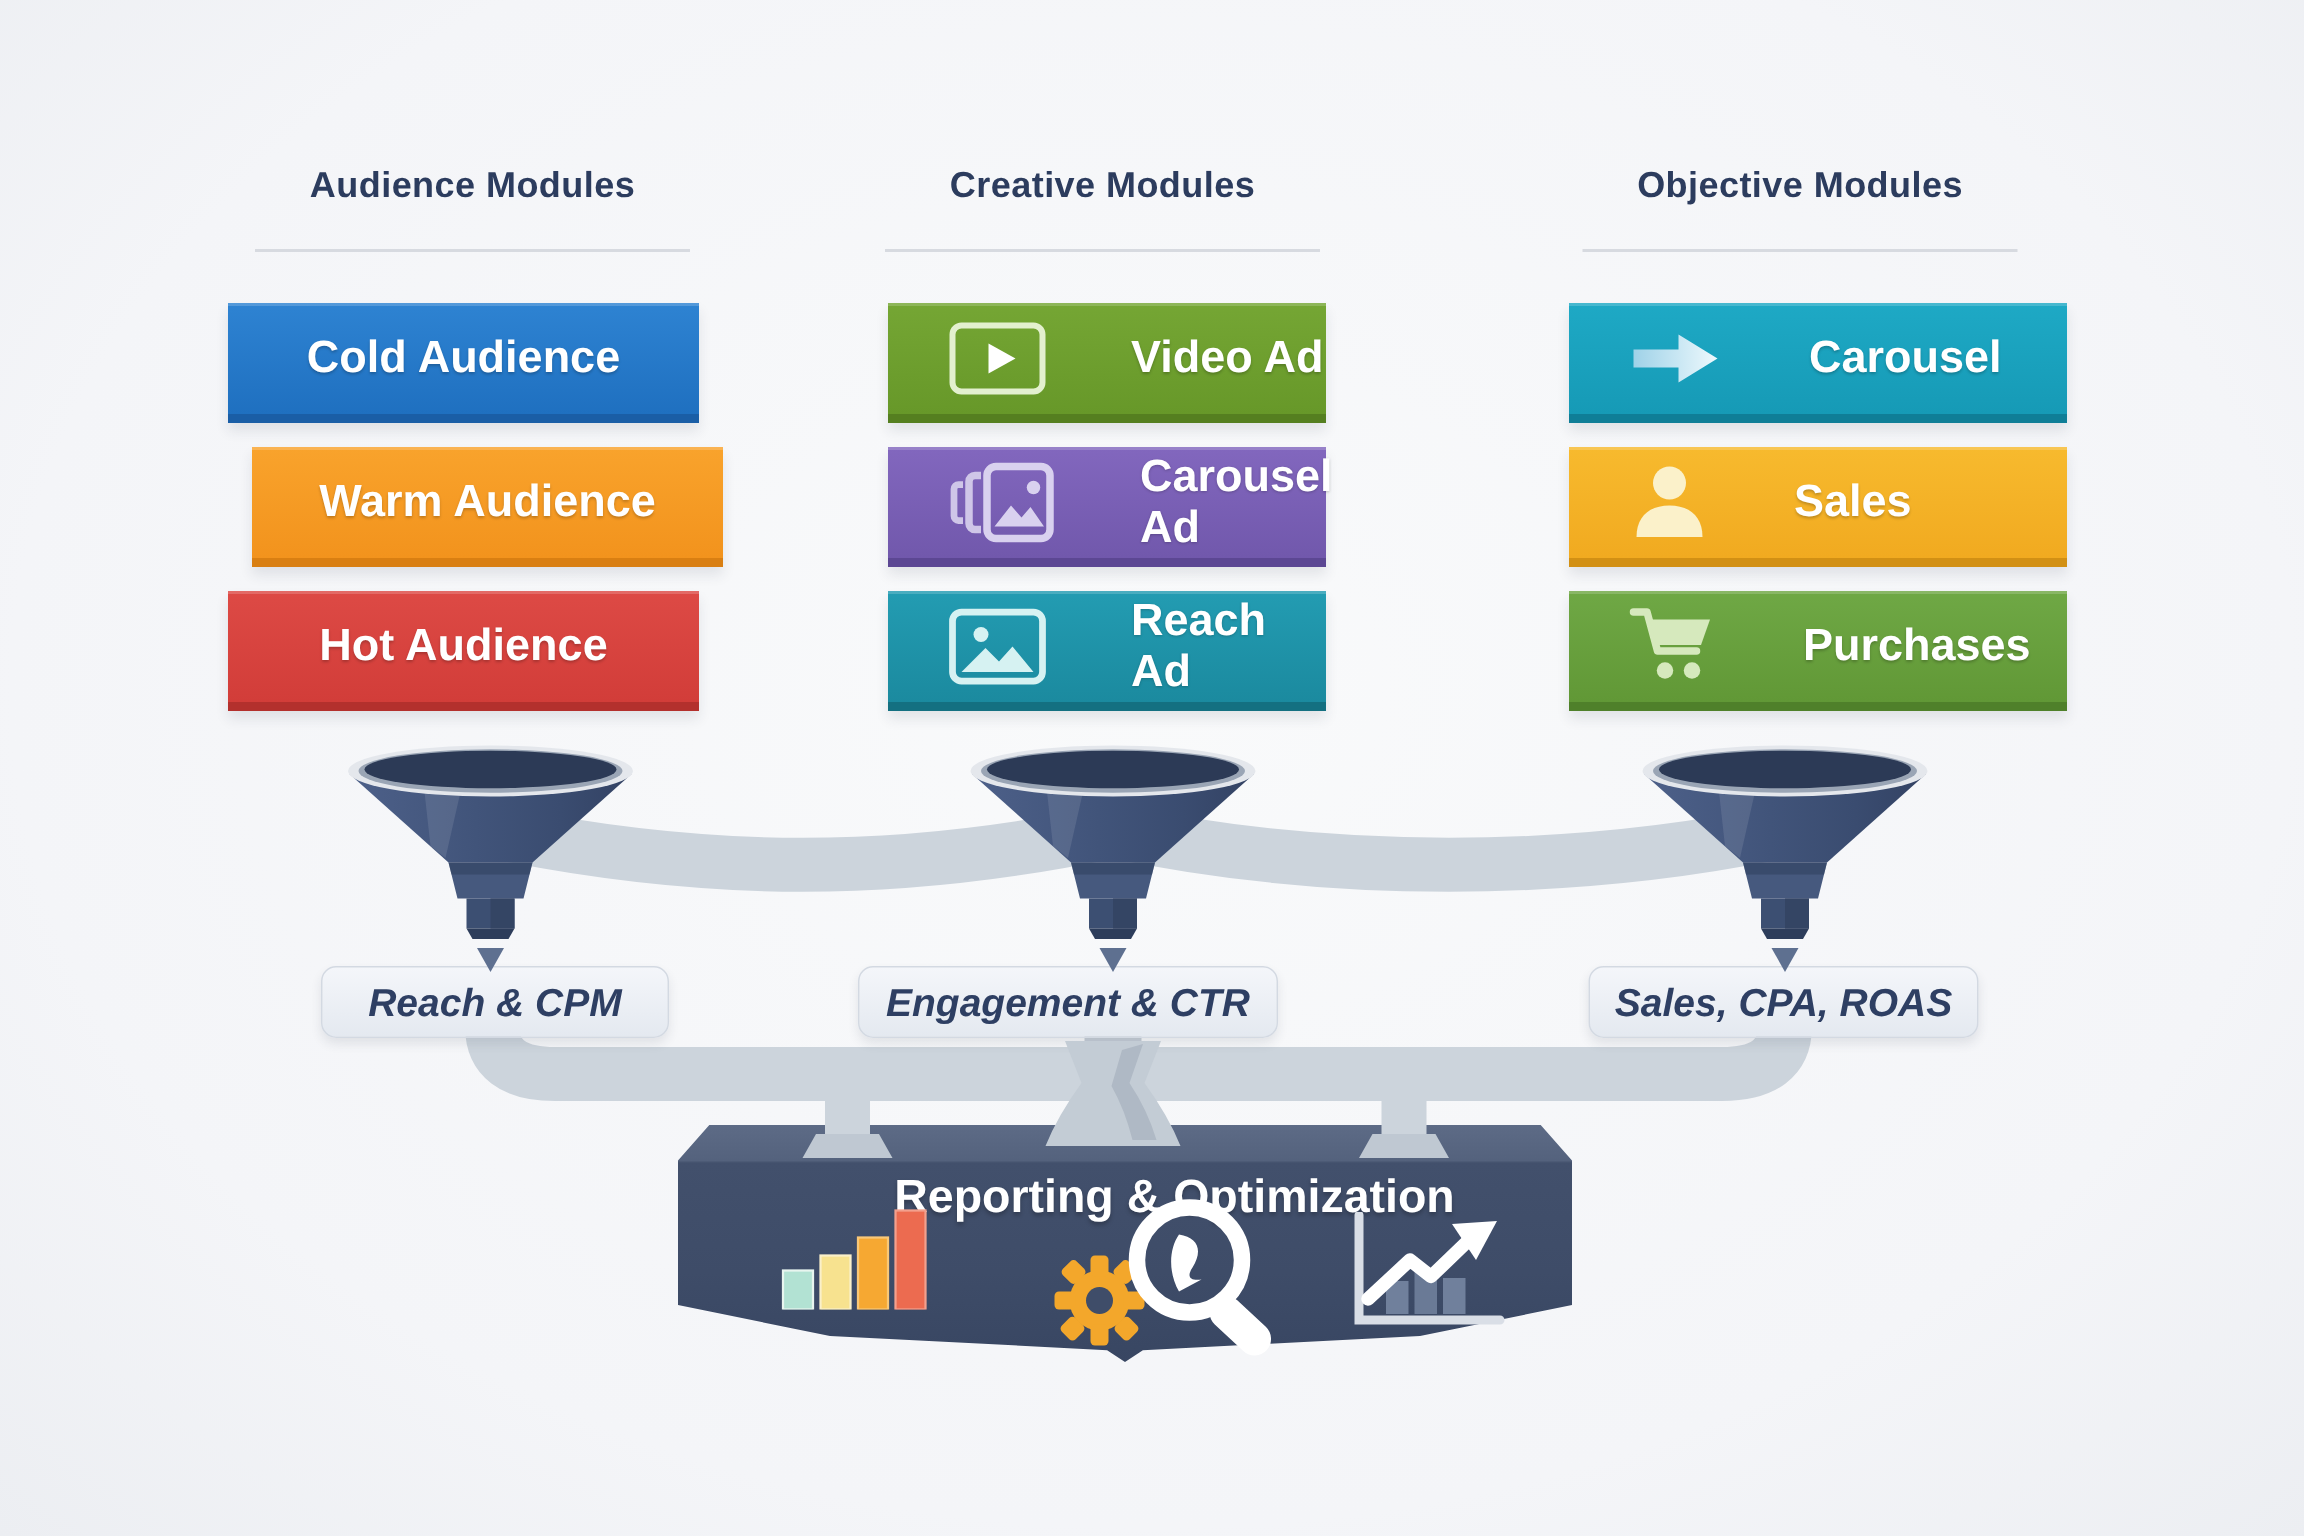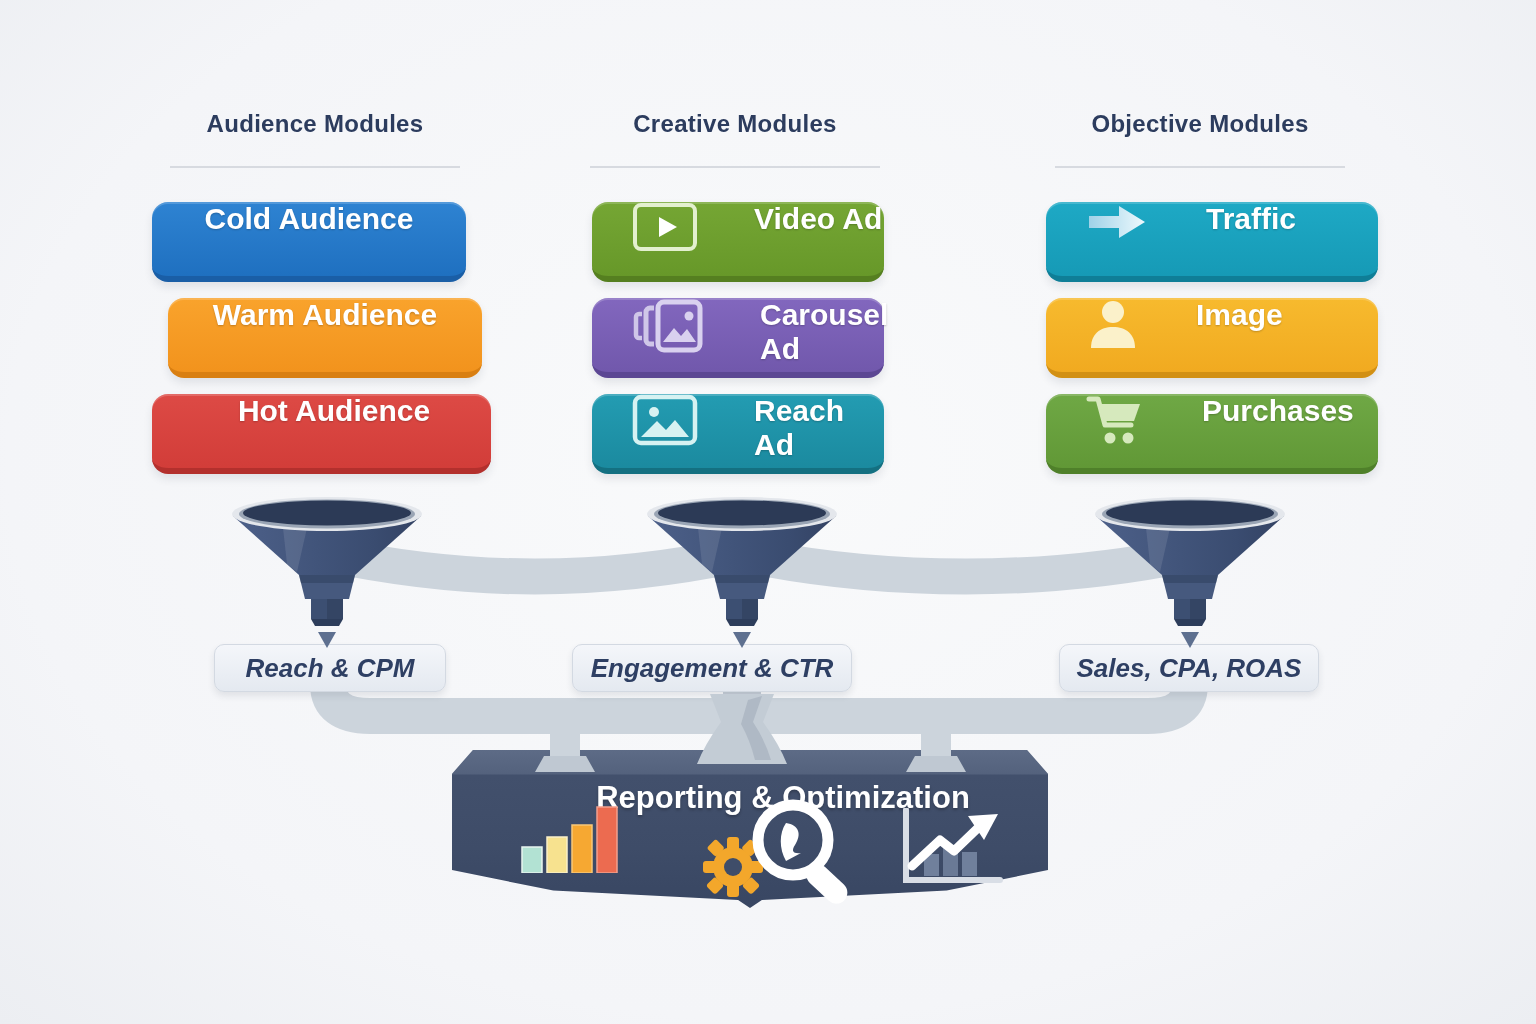--- a/index.html
+++ b/index.html
@@ -7,29 +7,29 @@
   .canvas{position:relative;width:1536px;height:1024px;background:#f6f7f9;overflow:hidden;
           background-image:radial-gradient(ellipse at 50% 45%, #f9fafb 0%, #f4f5f8 70%, #eceef2 100%);}
   .abs{position:absolute;}
 
   
   .col-header{position:absolute;top:110px;height:60px;text-align:center;
               font-size:24px;font-weight:700;color:#2c3c5e;letter-spacing:.3px;}
   .col-underline{position:absolute;top:166px;height:2px;background:#d7dae0;}
 
   
-  .mod-box{position:absolute;height:74px;border-radius:16px;display:flex;align-items:flex-start;
+  .mod-box{position:absolute;height:74px;border-radius:0;display:flex;align-items:center;
            box-shadow:0 5px 8px rgba(40,50,70,.10), inset 0 2px 0 rgba(255,255,255,.18);}
   .mod-box .lbl{font-size:30px;font-weight:700;color:#ffffff;text-shadow:0 1px 2px rgba(0,0,0,.22);}
   .mod-box.centered{justify-content:center;}
   .mod-box .ic{margin-left:40px;display:flex;align-items:center;}
   .mod-box .ic + .lbl{margin-left:56px;}
   .c-blue  {background:linear-gradient(180deg,#2e83d2,#1f70c0);border-bottom:6px solid #1a5ea6;}
   .c-orange{background:linear-gradient(180deg,#f9a32c,#f2931d);border-bottom:6px solid #d97f12;}
-  .c-red   {background:linear-gradient(180deg,#dd4a45,#d23d39);border-bottom:6px solid #b3302d;padding-left:25px;}
+  .c-red   {background:linear-gradient(180deg,#dd4a45,#d23d39);border-bottom:6px solid #b3302d;}
   .c-green {background:linear-gradient(180deg,#75a634,#679829);border-bottom:6px solid #557f20;}
   .c-purple{background:linear-gradient(180deg,#8267be,#7158ac);border-bottom:6px solid #5c4793;}
   .c-teal  {background:linear-gradient(180deg,#229cb2;#000) }
   .c-teal  {background:linear-gradient(180deg,#239cb2,#1b8a9f);border-bottom:6px solid #147081;}
   .c-cyan  {background:linear-gradient(180deg,#1ea9c5,#169ab6);border-bottom:6px solid #0f7e97;}
   .c-gold  {background:linear-gradient(180deg,#f7ba2e,#f1aa20);border-bottom:6px solid #d29014;}
   .c-grass {background:linear-gradient(180deg,#6fa845,#619836);border-bottom:6px solid #4f802a;}
 
   
   .metric{position:absolute;height:46px;border-radius:10px;top:644px;
@@ -132,30 +132,30 @@
     </span>
     <span class="lbl">Reach Ad</span>
   </div>
 
   <div class="mod-box c-cyan" style="left:1046px;top:202px;width:332px">
     <span class="ic">
       <svg width="64" height="40" viewBox="0 0 64 40">
         <path d="M3,14 h30 V4 l26,16 -26,16 V26 H3 Z" fill="url(#arrowGrad)"></path>
       </svg>
     </span>
-    <span class="lbl">Traffic</span>
+    <span class="lbl">Carousel</span>
   </div>
   <div class="mod-box c-gold" style="left:1046px;top:298px;width:332px">
     <span class="ic">
       <svg width="54" height="54" viewBox="0 0 54 54">
         <circle cx="27" cy="14" r="11" fill="#fbf1ca"></circle>
         <path d="M5,50 c0,-14 9,-21 22,-21 s22,7 22,21 Z" fill="#fbf1ca"></path>
       </svg>
     </span>
-    <span class="lbl">Image</span>
+    <span class="lbl">Sales</span>
   </div>
   <div class="mod-box c-grass" style="left:1046px;top:394px;width:332px">
     <span class="ic">
       <svg width="60" height="56" viewBox="0 0 60 56">
         <path d="M3,5 h9 l7,26 h26" fill="none" stroke="#d6e9bd" stroke-width="5" stroke-linecap="round" stroke-linejoin="round"></path>
         <path d="M14,10 h40 l-6,17 H18 Z" fill="#d6e9bd"></path>
         <circle cx="24" cy="44" r="5.5" fill="#d6e9bd"></circle>
         <circle cx="42" cy="44" r="5.5" fill="#d6e9bd"></circle>
       </svg>
     </span>

